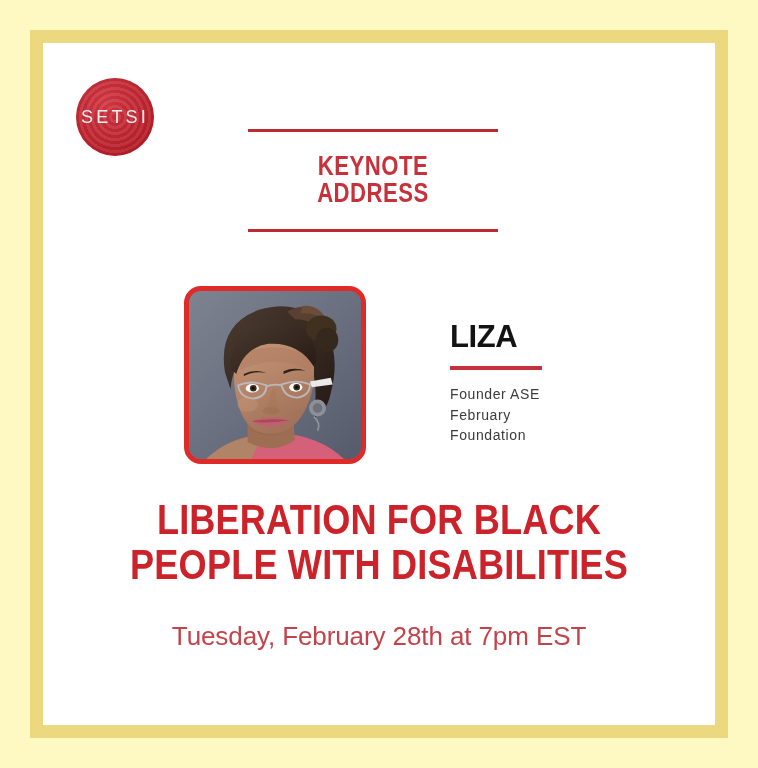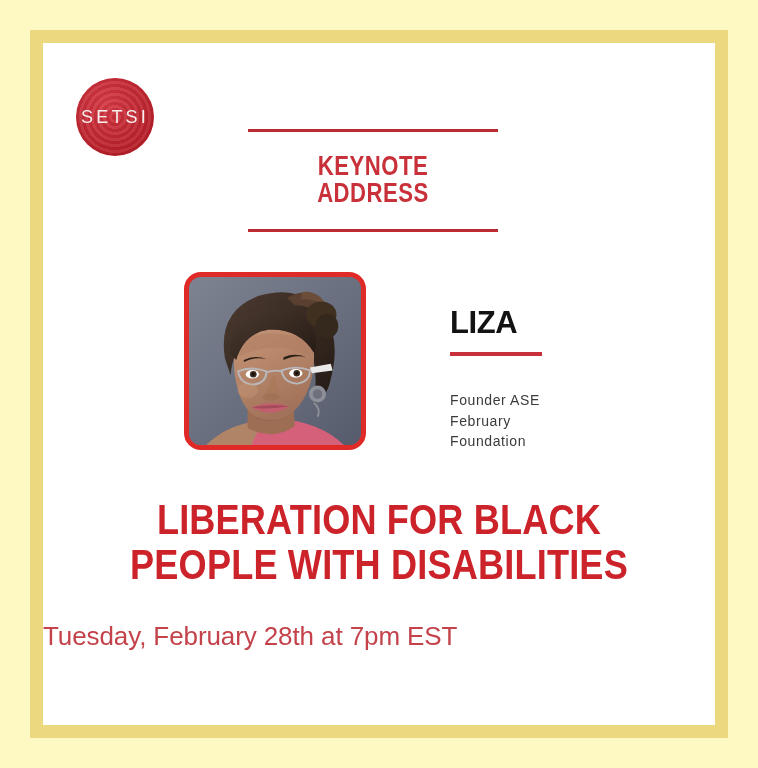--- a/index.html
+++ b/index.html
@@ -97,21 +97,21 @@
     line-height: 1;
     padding: 21px 0 22px 0;
     font-family: "Liberation Sans Narrow", "Liberation Sans", sans-serif;
     transform: scaleX(0.82);
   }
 
   
   .speaker {
     position: absolute;
     left: 0;
-    top: 192px;
+    top: 206px;
     width: 672px;
     height: 230px;
   }
 
   .photo-frame {
     position: absolute;
     left: 141px;
     top: 37px;
     width: 182px;
     height: 178px;
@@ -136,21 +136,21 @@
     line-height: 1.03;
     letter-spacing: -0.4px;
   }
   .name-rule {
     margin-top: 13px;
     width: 92px;
     height: 4px;
     background: #c9313a;
   }
   .speaker-title {
-    margin-top: 34px;
+    margin-top: 14px;
     color: #3b3b3b;
     font-size: 14px;
     line-height: 1.48;
     letter-spacing: 0.6px;
     font-weight: 400;
   }
 
   
   .headline {
     position: absolute;
@@ -167,21 +167,21 @@
     transform: scaleX(0.86);
   }
   .headline-line { display: block; }
 
   
   .event-date {
     position: absolute;
     left: 0;
     top: 578px;
     width: 672px;
-    text-align: left;
+    text-align: center;
     color: #c4434b;
     font-size: 26px;
     font-weight: 400;
     letter-spacing: -0.1px;
   }
 </style>
 </head>
 <body>
 
 <div class="flyer">

